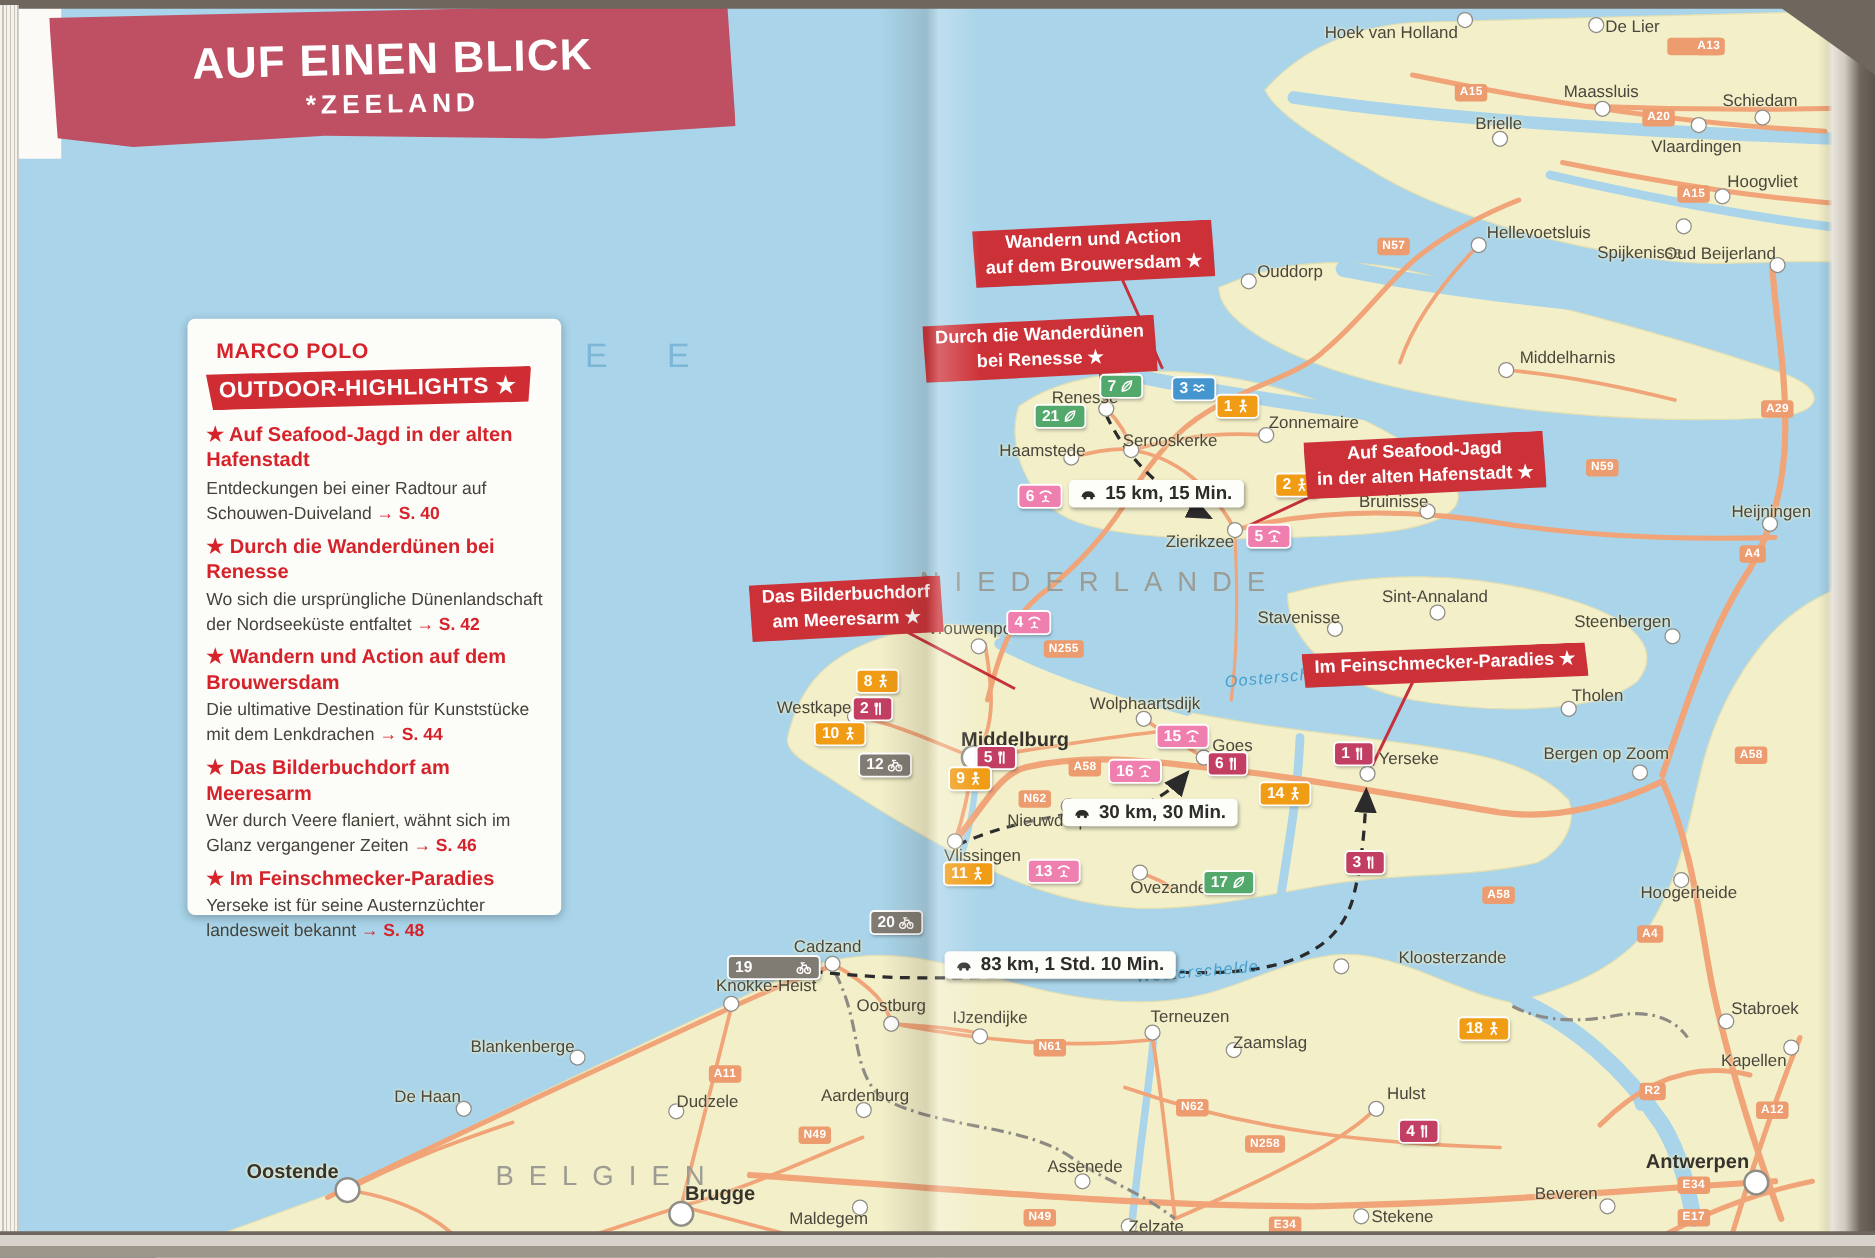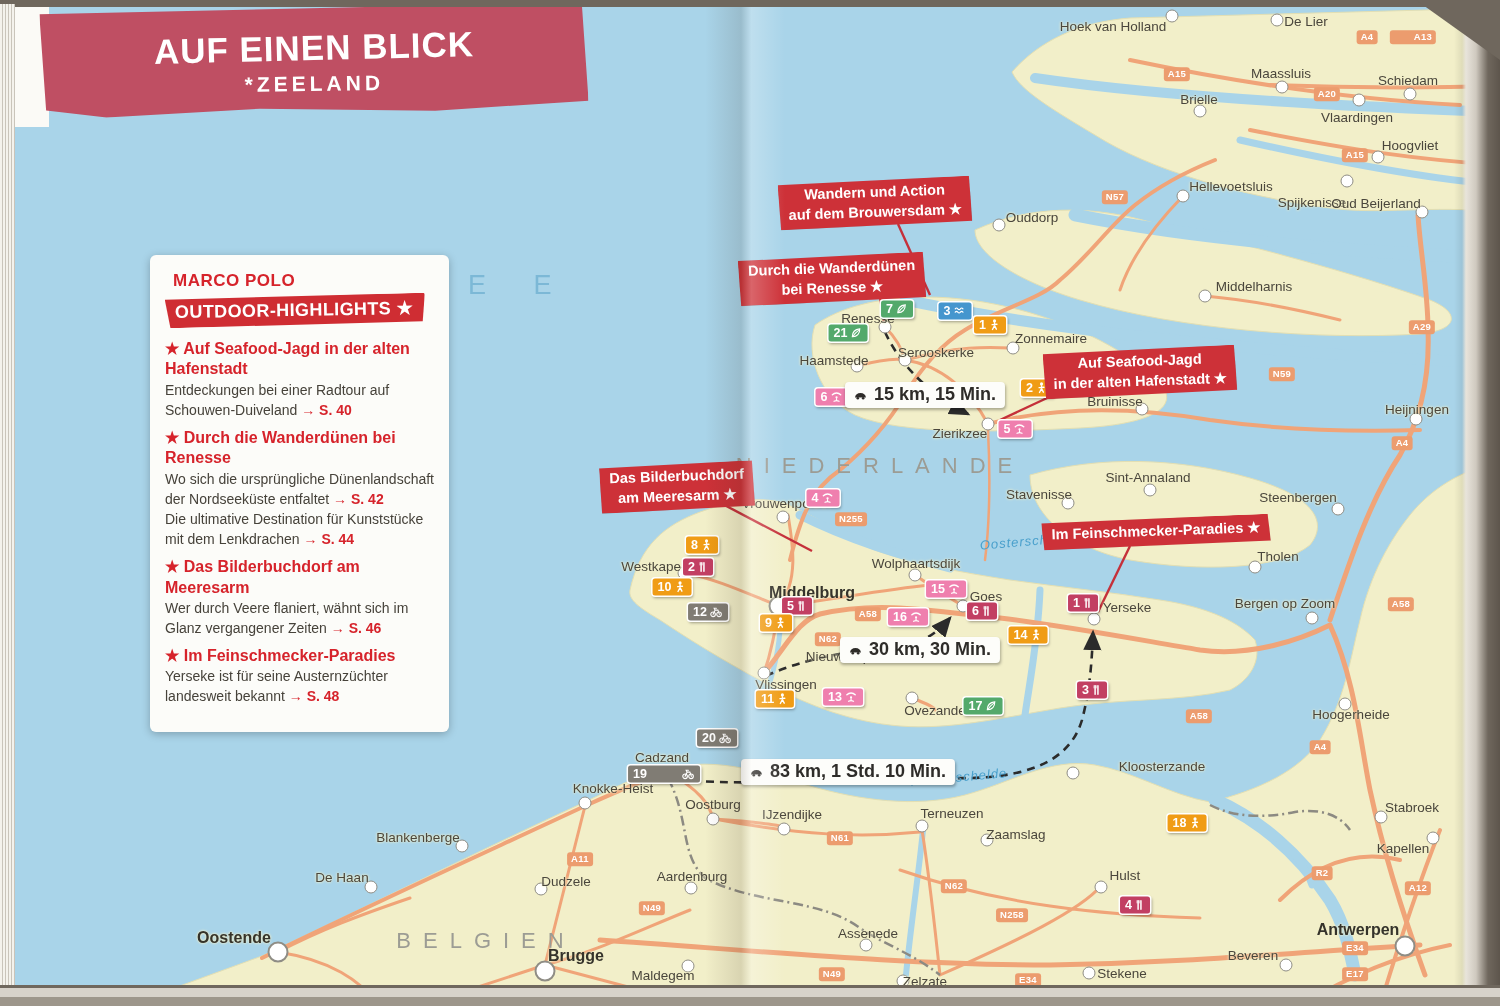--- a/index.html
+++ b/index.html
@@ -57,21 +57,21 @@
     font-size:13px;letter-spacing:1px;z-index:9;white-space:nowrap;}
   .marker{position:absolute;transform:translate(-50%,-50%);display:flex;align-items:center;gap:2px;
     color:#fff;font-weight:bold;font-size:12.5px;padding:1px 5px 2px 5px;border-radius:2.5px;z-index:20;
     box-shadow:0 0 0 1.5px #fff,1px 2px 3px rgba(0,0,0,.35);white-space:nowrap;}
   .marker svg{display:block;}
   .callout{position:absolute;transform:translate(-50%,-50%) rotate(-2deg);background:#cd3138;color:#fff;
     font-weight:bold;font-size:14.5px;line-height:1.35;padding:4px 10px 5px;z-index:30;text-align:center;
     border-radius:2px;clip-path:polygon(0 6%,99% 0,100% 94%,1% 100%);white-space:nowrap;
     box-shadow:1px 2px 3px rgba(0,0,0,.25);}
   .route-label{position:absolute;transform:translate(-50%,-50%);background:#fdfdfa;color:#2e2c29;
-    font-weight:bold;font-size:18px;padding:2px 9px 3px 7px;border-radius:4px;z-index:25;display:flex;
+    font-weight:bold;font-size:15px;padding:2px 9px 3px 7px;border-radius:4px;z-index:25;display:flex;
     align-items:center;gap:5px;box-shadow:1px 2px 3px rgba(0,0,0,.3);white-space:nowrap;}
 </style>
 </head>
 <body>
 
 <div id="stage">
 
   <svg id="geo" width="1500" height="1006" viewBox="0 0 1500 1006">
     <defs>
       <marker id="arr" markerWidth="9" markerHeight="8" refX="7" refY="3.5" orient="auto">
@@ -257,21 +257,21 @@
       <div class="place bold" style="left: 576px; top: 956px;">Brugge</div>
       <div class="dot" style="left: 585px; top: 803px;"></div>
       <div class="place" style="left: 613px; top: 788px;">Knokke-Heist</div>
       <div class="dot" style="left: 462px; top: 846px;"></div>
       <div class="place" style="left: 418px; top: 837px;">Blankenberge</div>
       <div class="dot" style="left: 371px; top: 887px;"></div>
       <div class="place" style="left: 342px; top: 877px;">De Haan</div>
       <div class="dot big" style="left: 278px; top: 952px;"></div>
       <div class="place bold" style="left: 234px; top: 938px;">Oostende</div>
       <div class="shield" style="left: 1367px; top: 37px;">A4</div>
-      <div class="shield" style="left: 1413px; top: 37px; padding-left: 24px;">A13</div>
+      <div class="shield" style="left: 1357px; top: 37px; padding-left: 24px;">A13</div>
       <div class="shield" style="left: 1177px; top: 74px;">A15</div>
       <div class="shield" style="left: 1327px; top: 94px;">A20</div>
       <div class="shield" style="left: 1355px; top: 155px;">A15</div>
       <div class="shield" style="left: 1115px; top: 197px;">N57</div>
       <div class="shield" style="left: 1422px; top: 327px;">A29</div>
       <div class="shield" style="left: 1282px; top: 374px;">N59</div>
       <div class="shield" style="left: 1402px; top: 443px;">A4</div>
       <div class="shield" style="left: 851px; top: 519px;">N255</div>
       <div class="shield" style="left: 868px; top: 614px;">A58</div>
       <div class="shield" style="left: 1401px; top: 604px;">A58</div>
@@ -513,21 +513,21 @@
       </div>
       <div class="marker" style="left: 1135px; top: 905px; background: rgb(194, 63, 99);">
         <span>4</span>
         <span style="display: flex;">
           <svg width="11" height="13" viewBox="0 0 14 14">
             <path d="M5.2 1.5 V12.5 M8.8 1.5 V12.5" stroke="#fff" stroke-width="1.9" stroke-linecap="round"></path>
             <path d="M3.9 1.5 v2.9 M6.5 1.5 v2.9" stroke="#fff" stroke-width="1.1" stroke-linecap="round"></path>
           </svg>
         </span>
       </div>
-      <div class="marker" style="left: 664px; top: 774px; background: rgb(128, 124, 116); gap: 34px;">
+      <div class="marker" style="left: 619px; top: 774px; background: rgb(128, 124, 116); gap: 34px;">
         <span>19</span>
         <span style="display: flex;">
           <svg width="14" height="13" viewBox="0 0 14 14">
             <circle cx="3.8" cy="9.5" r="2.5" stroke="#fff" stroke-width="1.2" fill="none"></circle>
             <circle cx="10.2" cy="9.5" r="2.5" stroke="#fff" stroke-width="1.2" fill="none"></circle>
             <path d="M3.8 9.5 L6 5 h3 l1.6 4.5 M6 5 L5 3 h2.4" stroke="#fff" stroke-width="1.2" fill="none" stroke-linecap="round"></path>
           </svg>
         </span>
       </div>
       <div class="marker" style="left: 717px; top: 738px; background: rgb(128, 124, 116);">
@@ -597,20 +597,21 @@
   </div>
 
   <div class="hlbox">
     <div class="hl-kicker">MARCO POLO</div>
     <div class="hl-banner">OUTDOOR-HIGHLIGHTS ★</div>
     <div id="hl-items">
         <div class="hl-item-title" style="position: static;">★ Auf Seafood-Jagd in der alten Hafenstadt</div>
         <div class="hl-item-body" style="position: static;">Entdeckungen bei einer Radtour auf Schouwen-Duiveland <span class="hl-page">→ S. 40</span></div>
         <div class="hl-item-title" style="position: static;">★ Durch die Wanderdünen bei Renesse</div>
         <div class="hl-item-body" style="position: static;">Wo sich die ursprüngliche Dünenlandschaft der Nordseeküste entfaltet <span class="hl-page">→ S. 42</span></div>
+        <div class="hl-item-title" style="position: static;">★ Wandern und Action auf dem Brouwersdam</div>
         <div class="hl-item-body" style="position: static;">Die ultimative Destination für Kunststücke mit dem Lenkdrachen <span class="hl-page">→ S. 44</span></div>
         <div class="hl-item-title" style="position: static;">★ Das Bilderbuchdorf am Meeresarm</div>
         <div class="hl-item-body" style="position: static;">Wer durch Veere flaniert, wähnt sich im Glanz vergangener Zeiten <span class="hl-page">→ S. 46</span></div>
         <div class="hl-item-title" style="position: static;">★ Im Feinschmecker-Paradies</div>
         <div class="hl-item-body" style="position: static;">Yerseke ist für seine Austernzüchter landesweit bekannt <span class="hl-page">→ S. 48</span></div>
       </div>
   </div>
 
   <div class="white-corner"></div>
   <div class="spine"></div>

